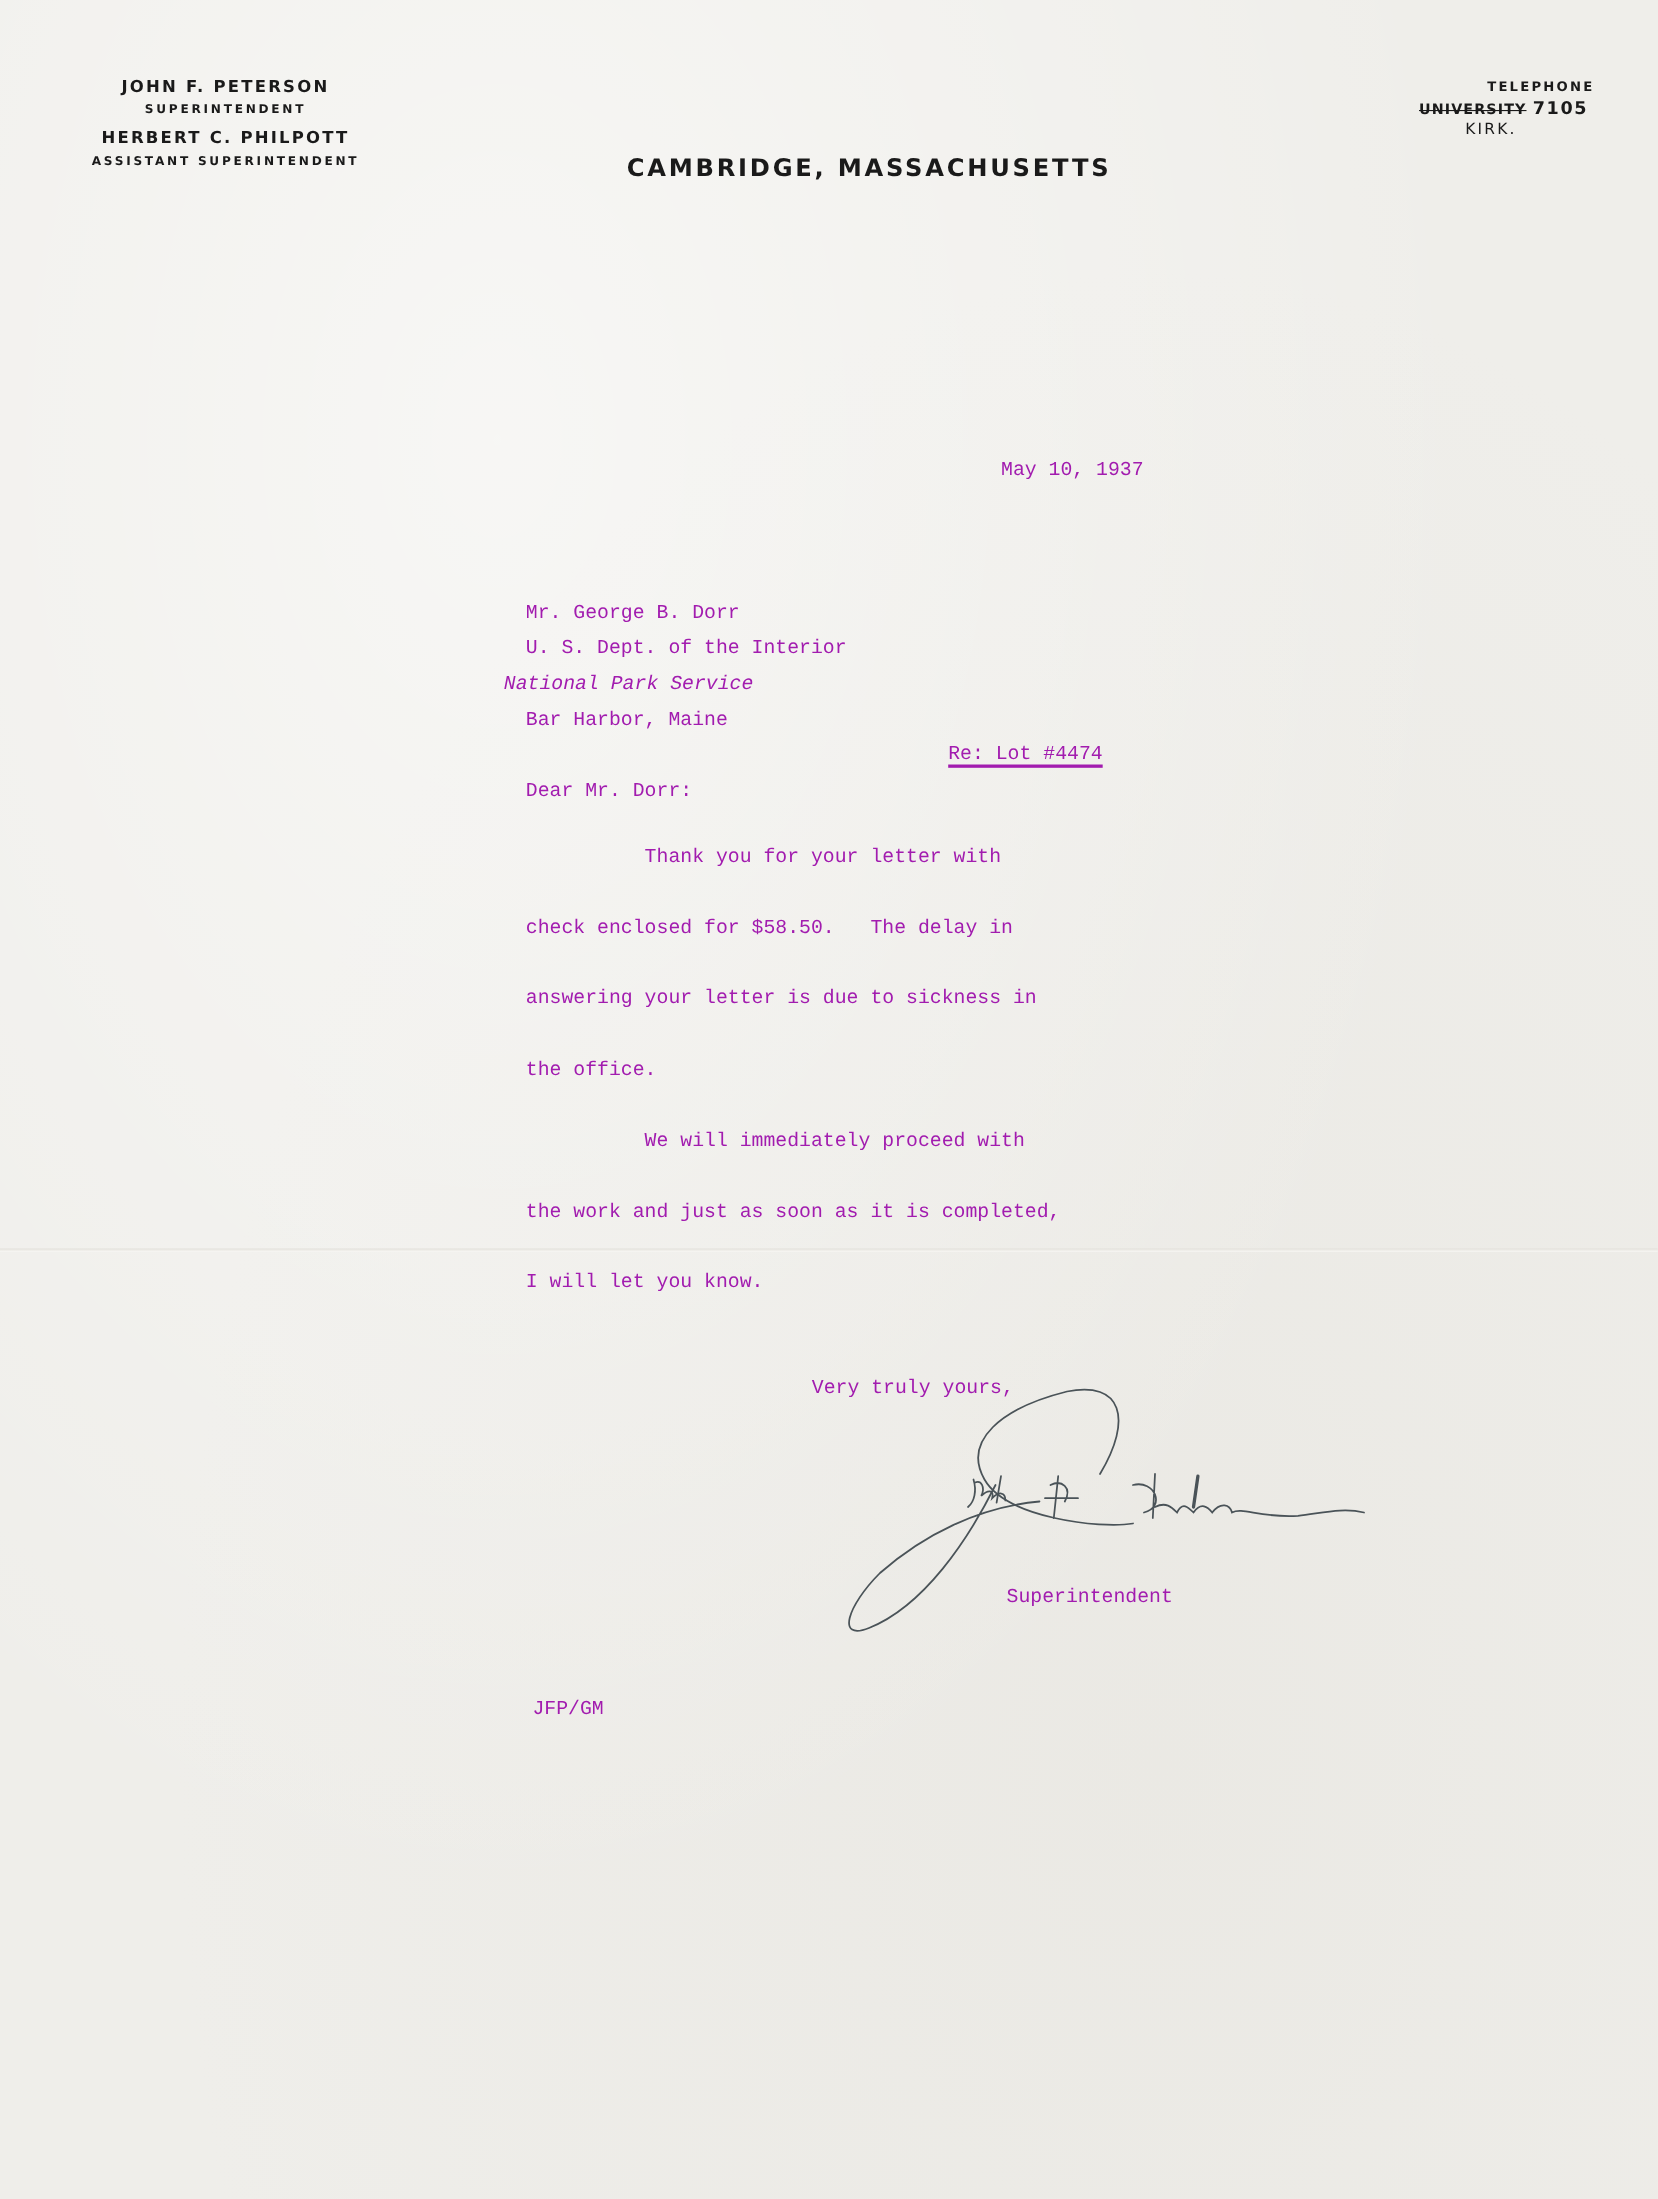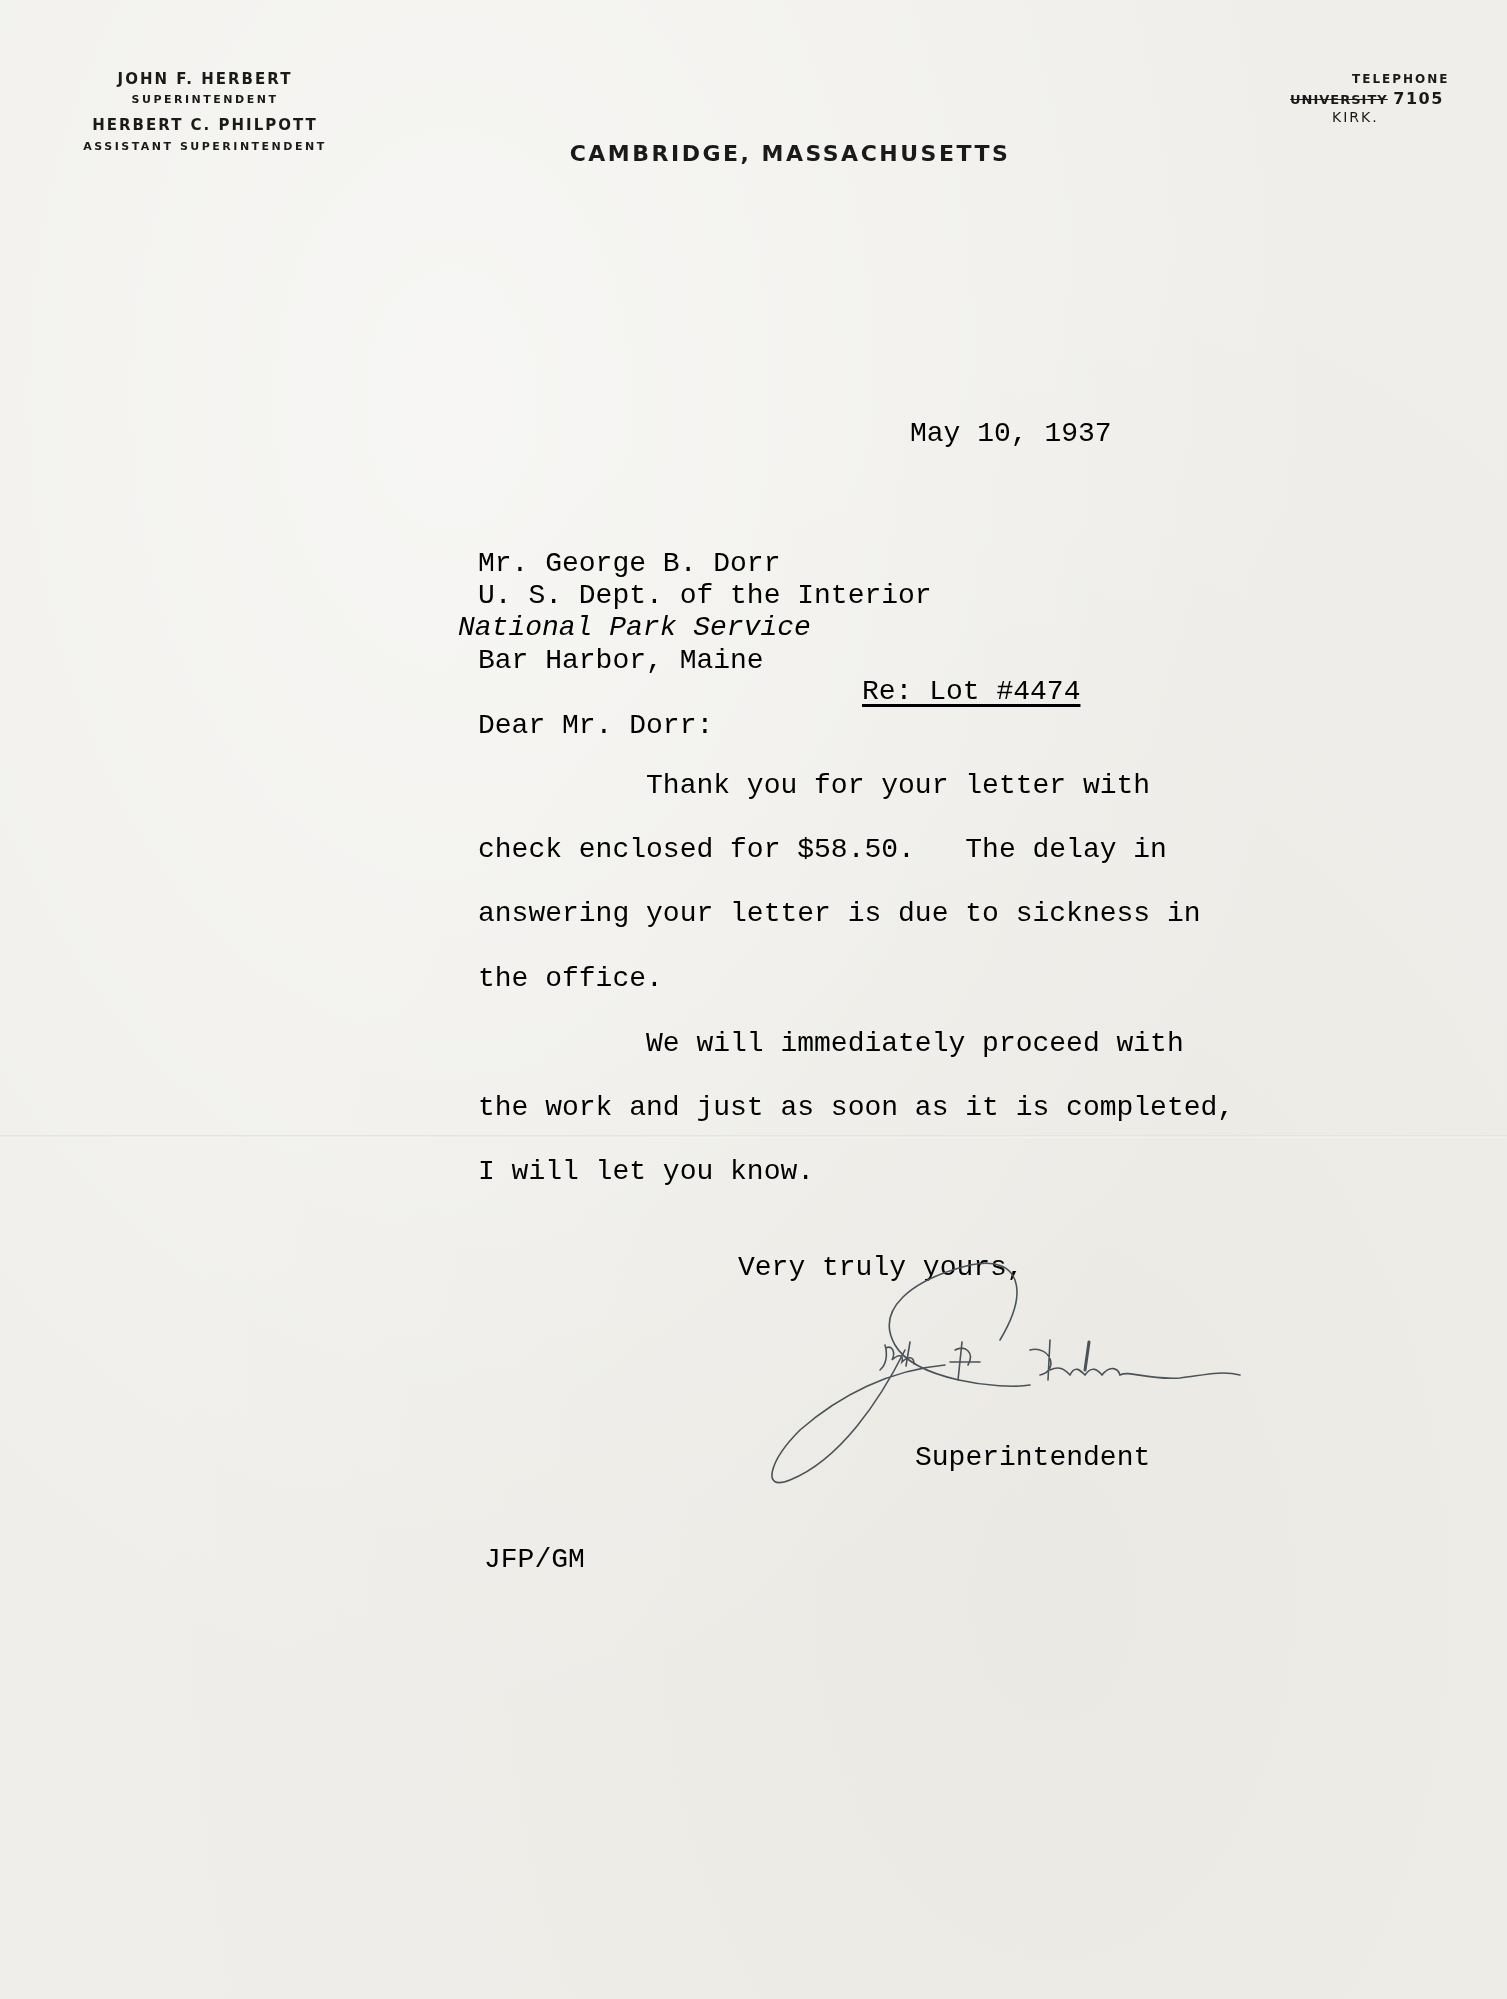--- a/index.html
+++ b/index.html
@@ -11,32 +11,32 @@
       radial-gradient(ellipse at 70% 80%, rgba(230,228,222,0.5), rgba(230,228,222,0) 60%);
   }
   .fold { position:absolute; left:0; width:1507px; height:3px; top:1135px;
     background:linear-gradient(#e2e0da,#f8f7f4); }
   .lh { position:absolute; font-family:"DejaVu Sans", sans-serif; font-weight:bold; color:#1a1a1a; text-align:center; }
   .lh-name { font-size:15px; letter-spacing:2px; }
   .lh-title { font-size:11px; letter-spacing:2.5px; }
   .masthead { font-family:"DejaVu Serif", serif; font-weight:bold; font-size:33px; letter-spacing:2px; color:#151515; }
   .mast-sub { font-size:19px; letter-spacing:3px; }
   .mast-sub2 { font-size:22px; letter-spacing:2.5px; }
-  .typed { position:absolute; font-family:"Liberation Mono", "DejaVu Sans Mono", monospace; font-size:28px; color:#000000; white-space:pre; }
+  .typed { position:absolute; font-family:"Liberation Mono", "DejaVu Sans Mono", monospace; font-size:18px; color:#a21caf; white-space:pre; }
   .strike { text-decoration:line-through; }
   .underline { text-decoration:underline; text-decoration-thickness:3px; text-underline-offset:5px; }
   svg.sig { position:absolute; }
 </style>
 </head>
 <body>
 
 <div class="fold"></div>
 
 <div class="lh" style="left:60px; top:68px; width:290px;">
-  <div class="lh-name" style="line-height:22px;">JOHN F. HERBERT</div>
+  <div class="lh-name" style="line-height:22px;">JOHN F. PETERSON</div>
   <div class="lh-title" style="line-height:20px;">SUPERINTENDENT</div>
   <div class="lh-name" style="line-height:26px; margin-top:2px;">HERBERT C. PHILPOTT</div>
   <div class="lh-title" style="line-height:18px;">ASSISTANT SUPERINTENDENT</div>
 </div>
 
 <div class="lh" style="left:440px; top:134px; width:700px;">
   <div class="mast-sub2" style="line-height:40px;">CAMBRIDGE, MASSACHUSETTS</div>
 </div>
 
 <div class="lh" style="left:1290px; top:70px; width:210px; text-align:left;">

